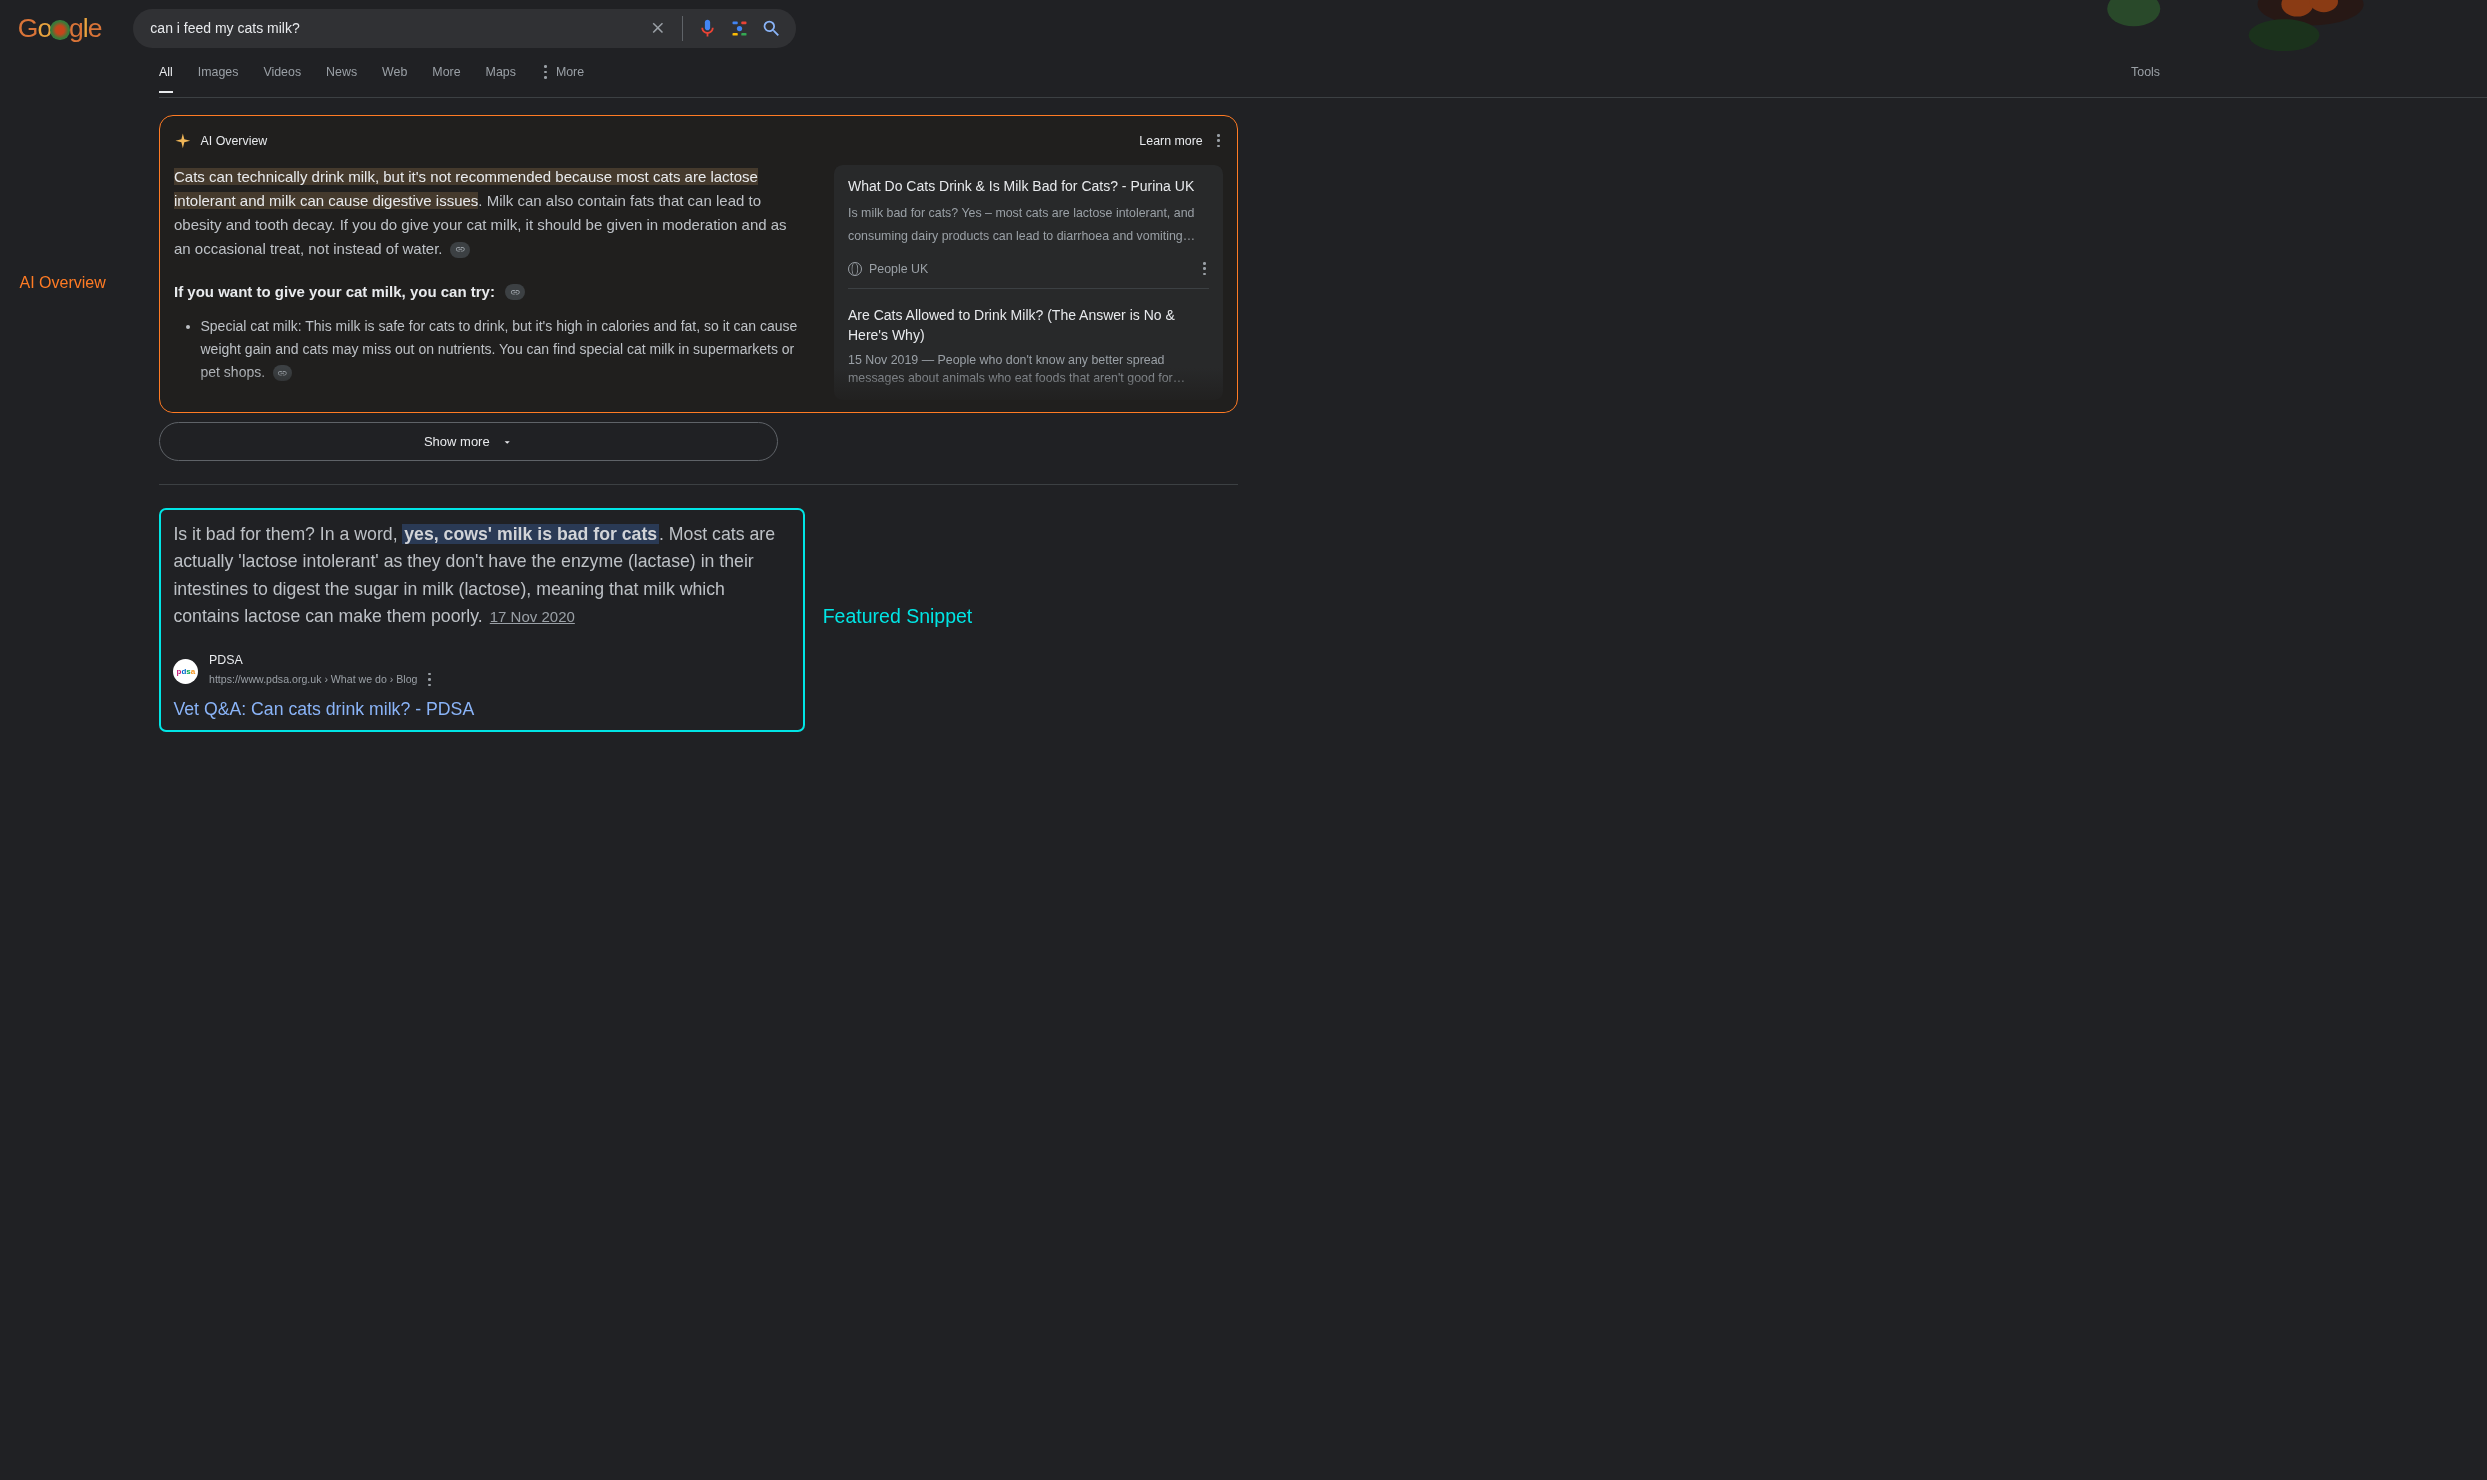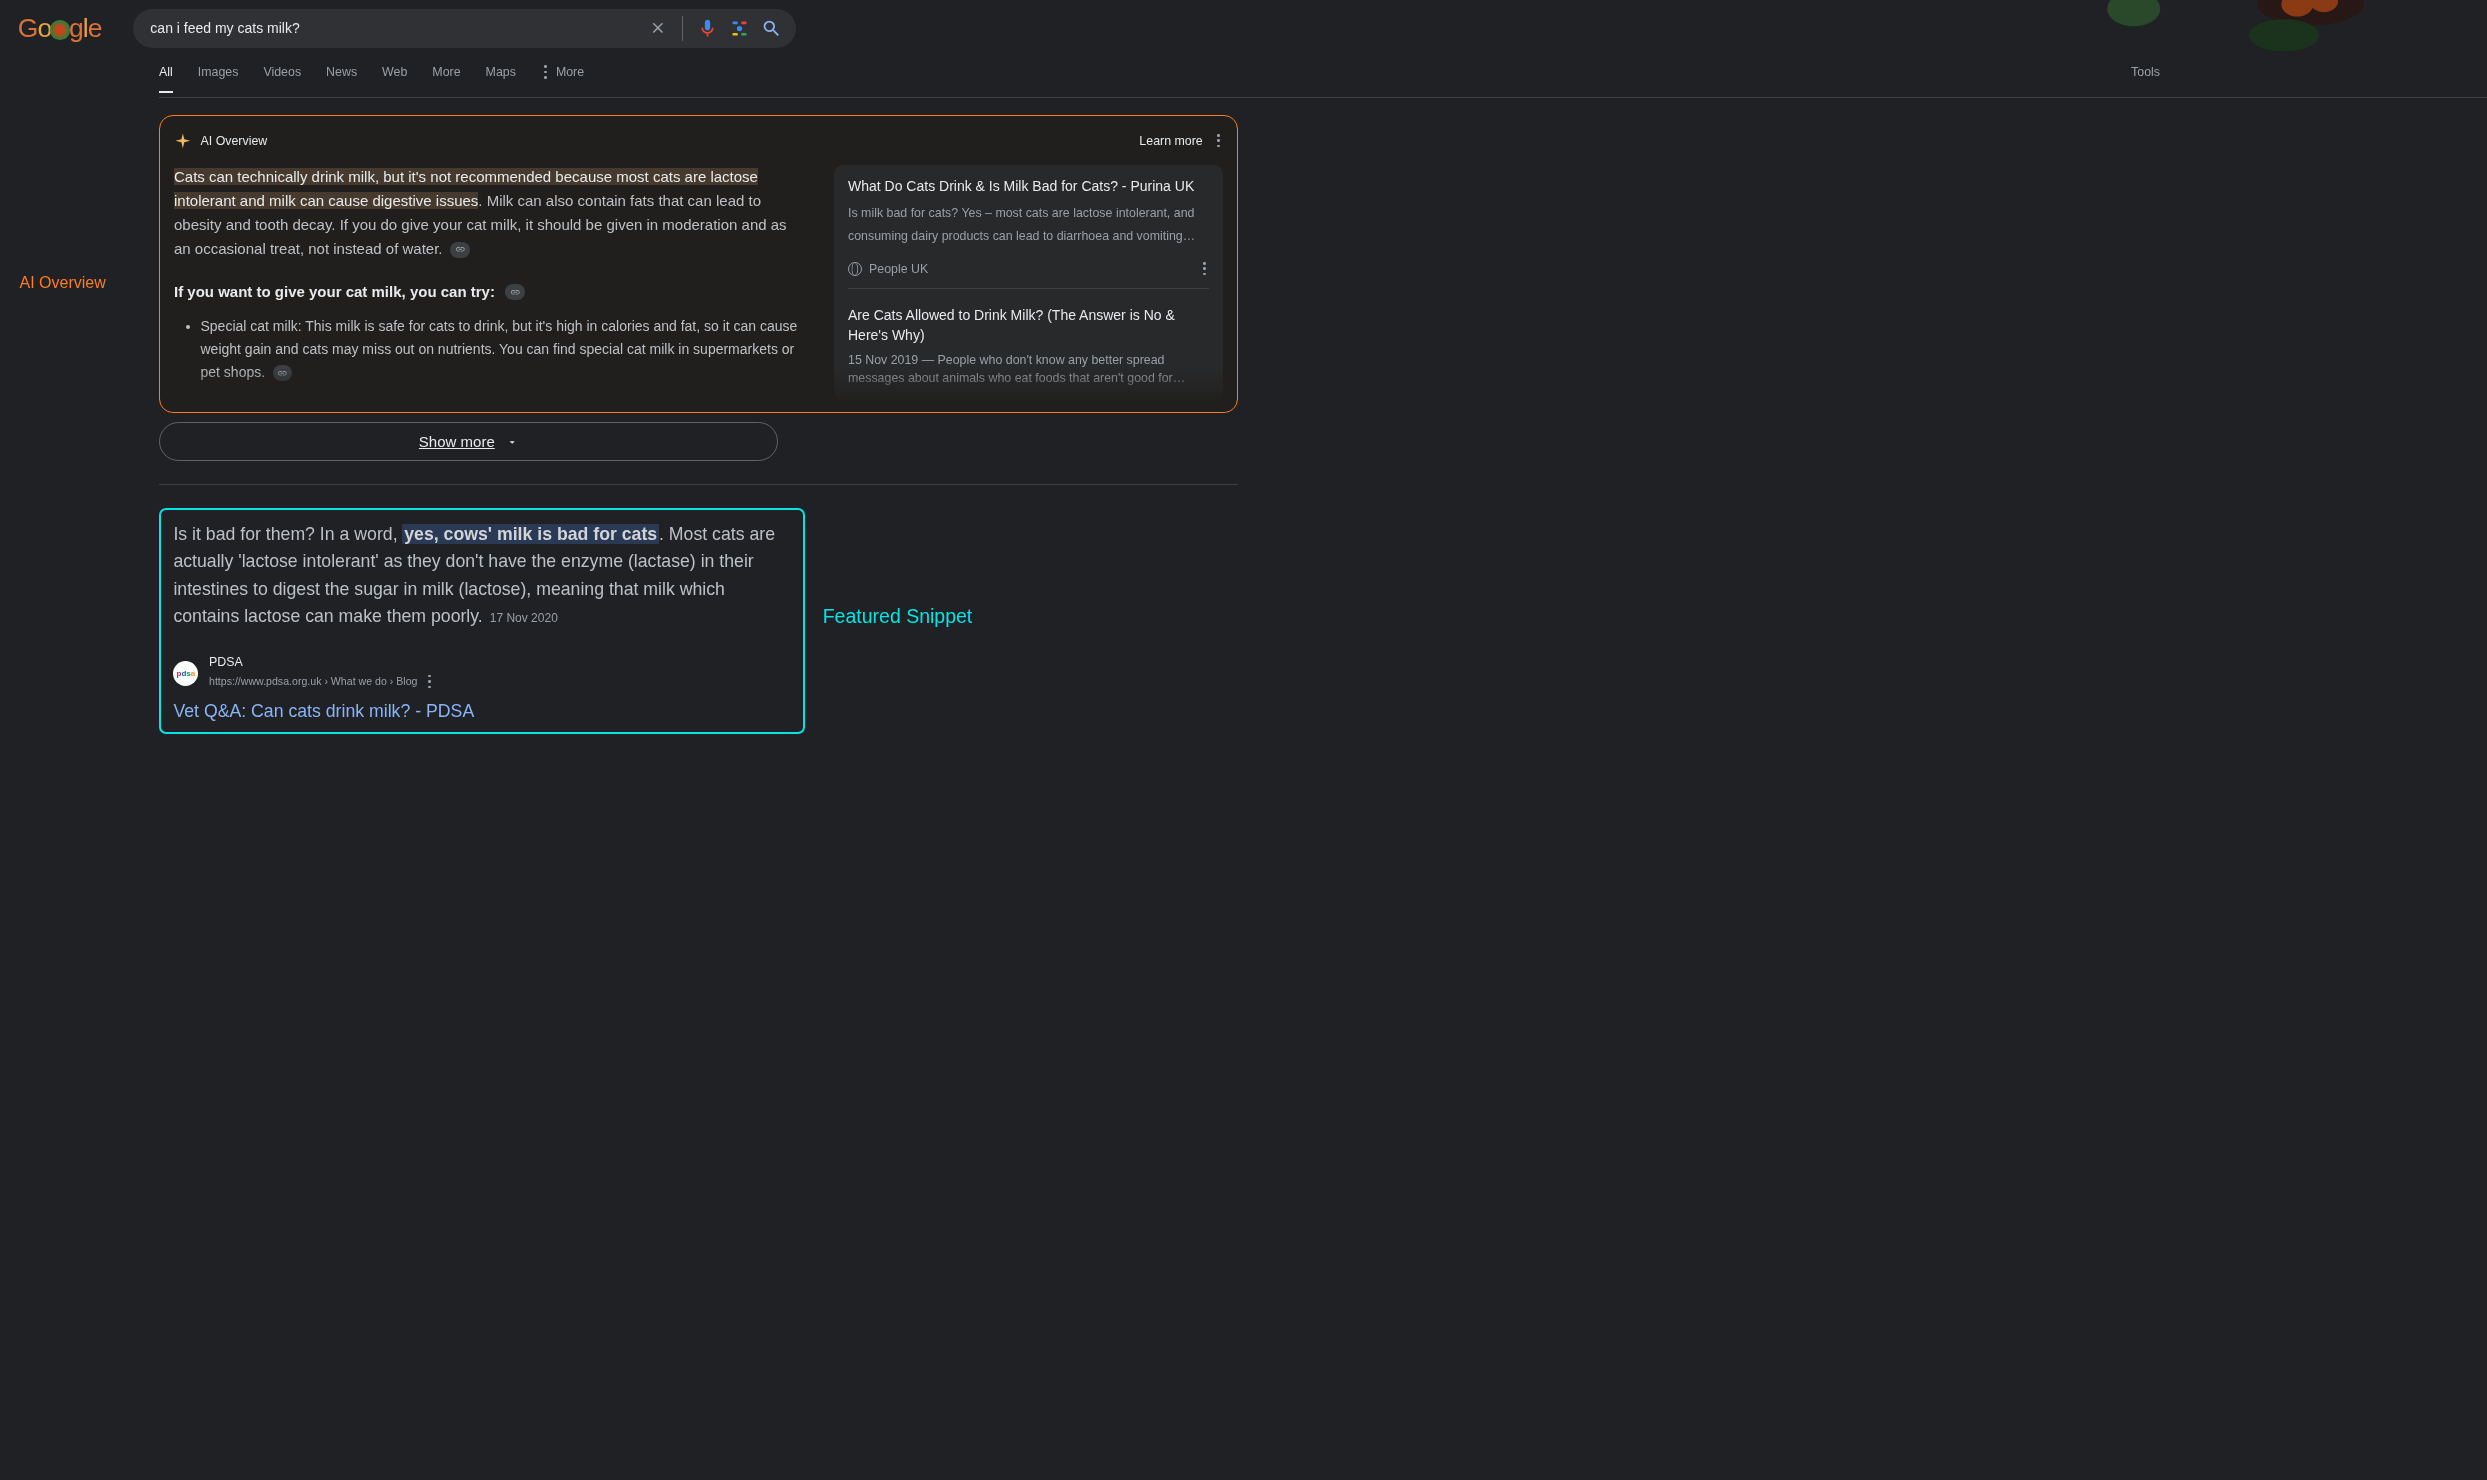--- a/index.html
+++ b/index.html
@@ -320,23 +320,22 @@
       margin-top: 8.8px;
       border: 0.9px solid #5f6368;
       border-radius: 21px;
       width: 619px;
       height: 39px;
       display: flex;
       align-items: center;
       justify-content: center;
       gap: 11px;
       color: #e8eaed;
-      font-size: 15px;
+      font-size: 13px;
       cursor: pointer;
-      text-decoration: underline;
     }
     
     .hr-divider {
       border: none;
       border-top: 0.9px solid #3c4043;
       margin: 23px 0;
       width: 1079px;
     }
     
     .featured-wrapper {
@@ -358,22 +357,23 @@
       color: #bdc1c6;
     }
     .featured-text .bold-hl {
       color: #d2d4d8;
       font-weight: bold;
       background: #2a3a55;
       padding: 0 1.8px;
     }
     .featured-date {
       color: #9aa0a6;
-      font-size: 12px;
+      font-size: 15px;
       margin-left: 7px;
+      text-decoration: underline;
     }
     
     .featured-source {
       display: flex;
       align-items: center;
       gap: 10.6px;
       margin-top: 23px;
     }
     .favicon {
       width: 25px;

